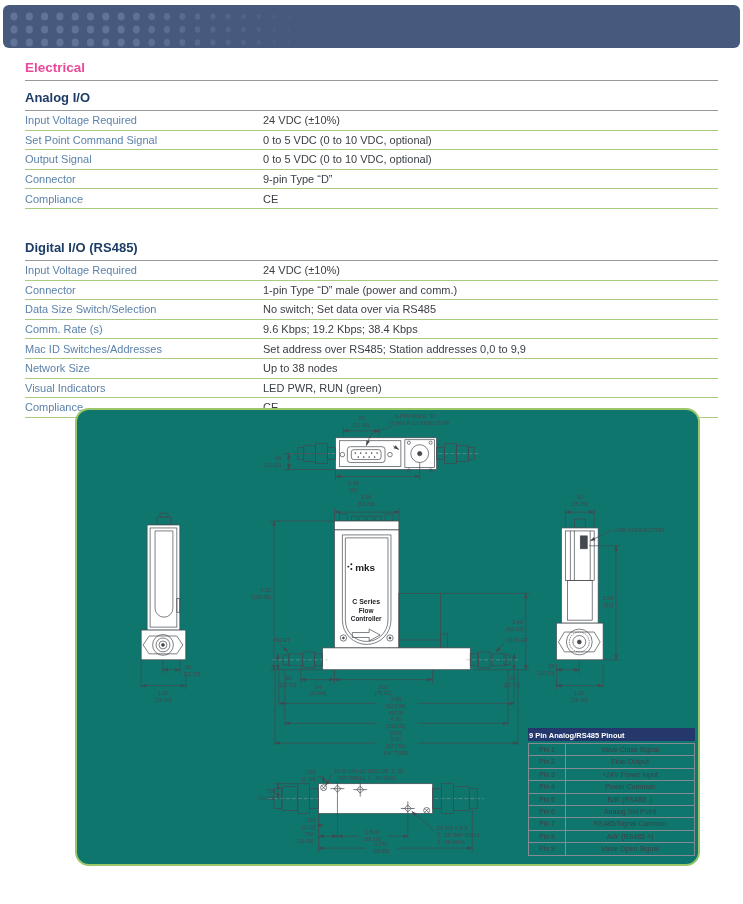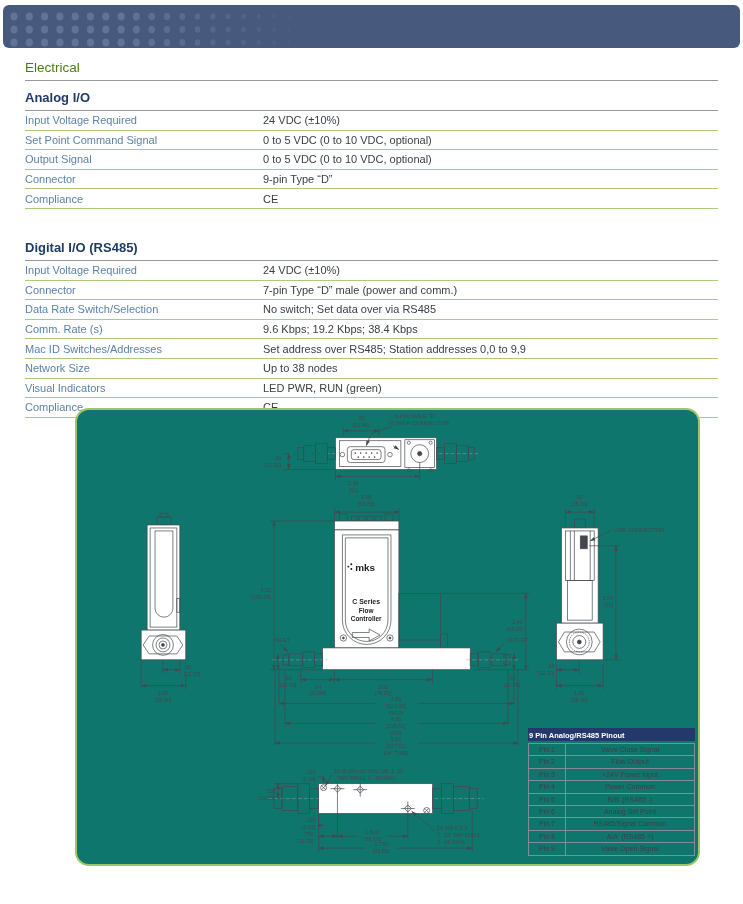--- a/index.html
+++ b/index.html
@@ -5,21 +5,21 @@
   html,body{margin:0;padding:0;}
   body{
     width:743px;height:904px;position:relative;background:#ffffff;
     font-family:"Liberation Sans", sans-serif;overflow:hidden;
   }
   
   .band{position:absolute;left:3px;top:5px;width:737px;height:43px;border-radius:6px;background:#47597d;}
   .band svg{position:absolute;left:0;top:0;}
   
   #specs{position:absolute;left:25px;top:58px;width:693px;}
-  .sec-title{font-size:13.5px;font-weight:normal;color:#4d7c0f;margin:0;padding:2px 0 5px 0;border-bottom:1px solid #97999b;}
+  .sec-title{font-size:13.5px;font-weight:bold;color:#ec4899;margin:0;padding:2px 0 5px 0;border-bottom:1px solid #97999b;}
   .sub-title{font-size:13px;font-weight:bold;color:#1d3d66;margin:0;margin-top:8px;padding:1px 0 5px 0;border-bottom:1px solid #97999b;}
   .sub-title.digital{margin-top:30px;}
   .spec-row{display:flex;height:18.6px;align-items:center;border-bottom:1px solid #a9cb7f;}
   .spec-label{flex:0 0 238px;color:#5c82aa;font-size:11px;}
   .spec-value{color:#3b4046;font-size:11px;}
   
   .draw-box{position:absolute;left:75px;top:408px;width:625px;height:458px;border:2px solid #9cc769;border-radius:14px;box-sizing:border-box;background:#0f766e;}
   .draw-box svg{position:absolute;left:0;top:0;}
   .dl{stroke:#44484e;stroke-width:0.7;fill:none;}
   .dlf{stroke:#44484e;stroke-width:0.7;fill:#ffffff;}
@@ -142,25 +142,25 @@
   <h3 class="sub-title digital">Digital I/O (RS485)</h3>
   <div class="spec-table">
 
       <div class="spec-row">
         <span class="spec-label">Input Voltage Required</span>
         <span class="spec-value">24 VDC (±10%)</span>
       </div>
 
       <div class="spec-row">
         <span class="spec-label">Connector</span>
-        <span class="spec-value">7-pin Type “D” male (power and comm.)</span>
-      </div>
-
-      <div class="spec-row">
-        <span class="spec-label">Data Rate Switch/Selection</span>
+        <span class="spec-value">1-pin Type “D” male (power and comm.)</span>
+      </div>
+
+      <div class="spec-row">
+        <span class="spec-label">Data Size Switch/Selection</span>
         <span class="spec-value">No switch; Set data over via RS485</span>
       </div>
 
       <div class="spec-row">
         <span class="spec-label">Comm. Rate (s)</span>
         <span class="spec-value">9.6 Kbps; 19.2 Kbps; 38.4 Kbps</span>
       </div>
 
       <div class="spec-row">
         <span class="spec-label">Mac ID Switches/Addresses</span>

